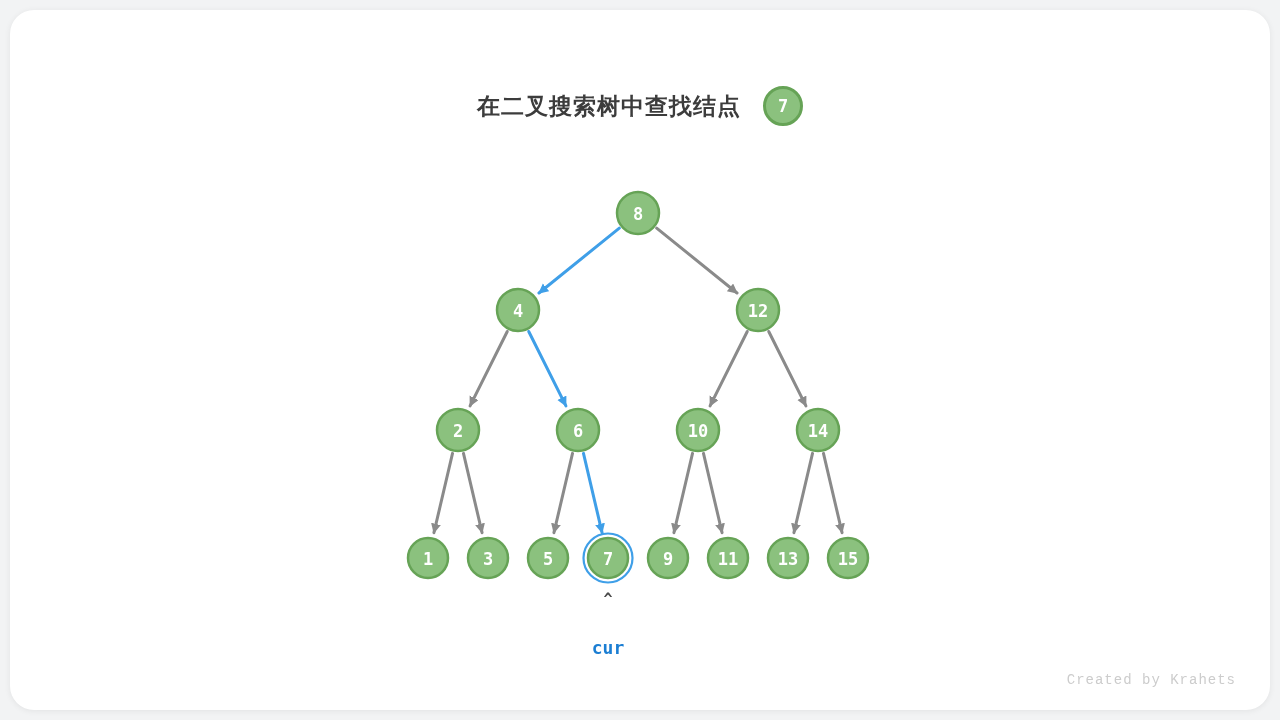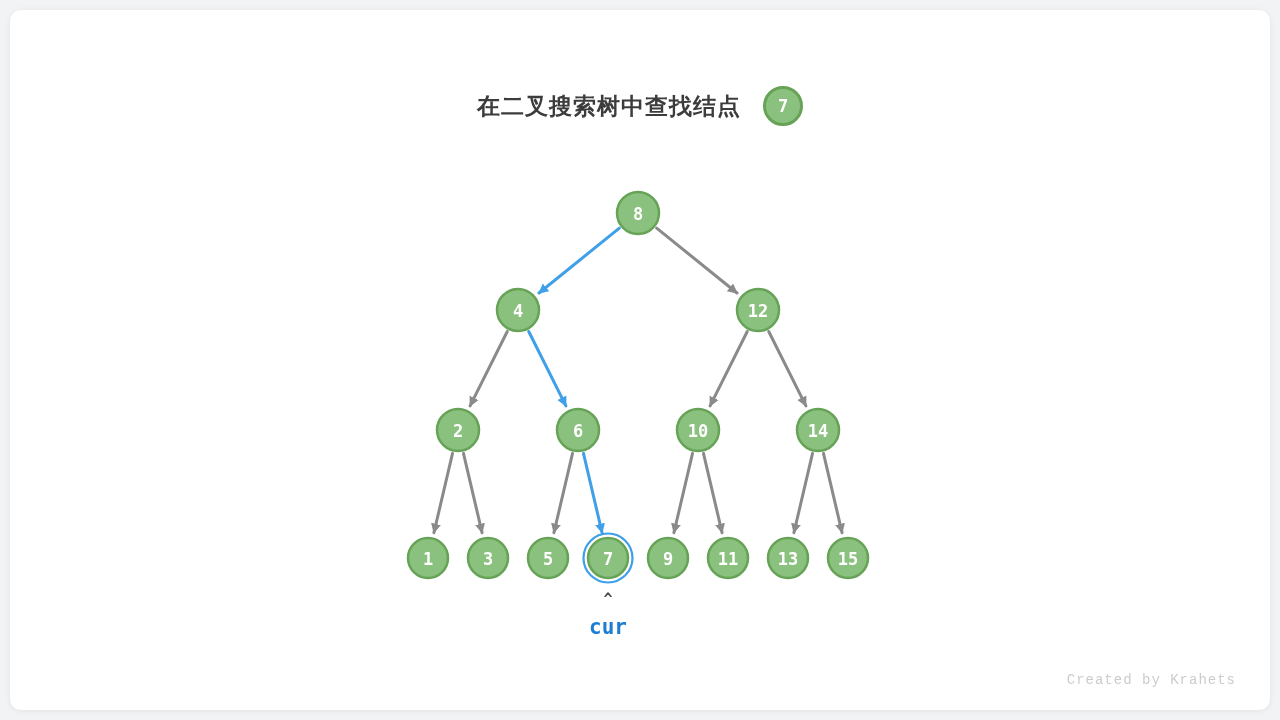--- a/index.html
+++ b/index.html
@@ -20,21 +20,21 @@
     margin: 0; padding: 0;
     width: 1280px; height: 720px;
     background: var(--page-bg);
     font-family: "Liberation Sans", sans-serif;
     overflow: hidden;
   }
   .card {
     position: absolute;
     left: 10px; top: 10px; right: 10px; bottom: 10px;
     background: var(--card-bg);
-    border-radius: 11px;
+    border-radius: 24px;
     box-shadow: 0 1px 6px rgba(0,0,0,0.07);
     overflow: hidden;
   }
   .title-row {
     position: absolute;
     top: 76px; left: 0; width: 100%;
     display: flex; justify-content: center; align-items: center;
     gap: 22px;
     z-index: 3;
   }
@@ -64,24 +64,24 @@
     position: absolute;
     left: 568px; top: 580px; width: 60px;
     text-align: center;
     font-family: "DejaVu Sans Mono", monospace;
     font-size: 15px; font-weight: bold;
     color: var(--caret);
     z-index: 2;
   }
   .cur-label {
     position: absolute;
-    left: 568px; top: 605px; width: 60px;
+    left: 568px; top: 627px; width: 60px;
     text-align: center;
     font-family: "DejaVu Sans Mono", monospace;
-    font-size: 21px; font-weight: bold;
+    font-size: 18px; font-weight: bold;
     color: var(--cur-text);
     z-index: 2;
   }
   .watermark {
     position: absolute;
     right: 34px; bottom: 22px;
     font-family: Liberation Mono, monospace;
     font-size: 14px;
     color: var(--watermark-text);
     letter-spacing: 1px;

